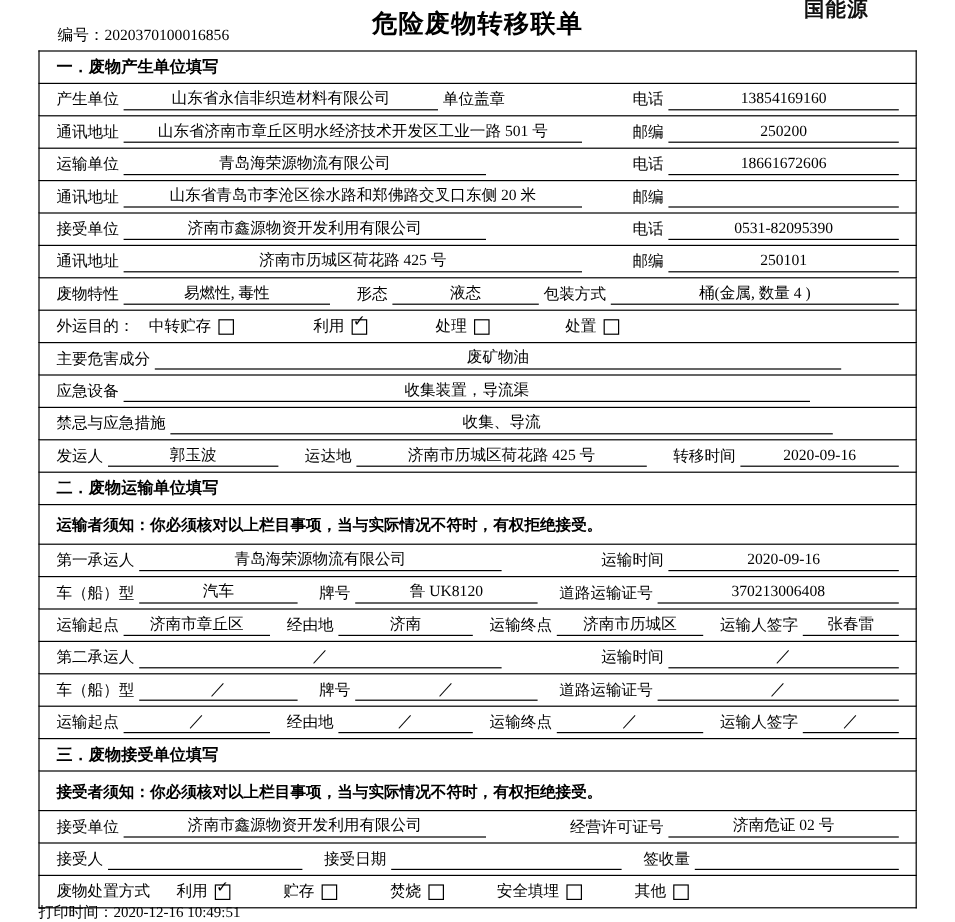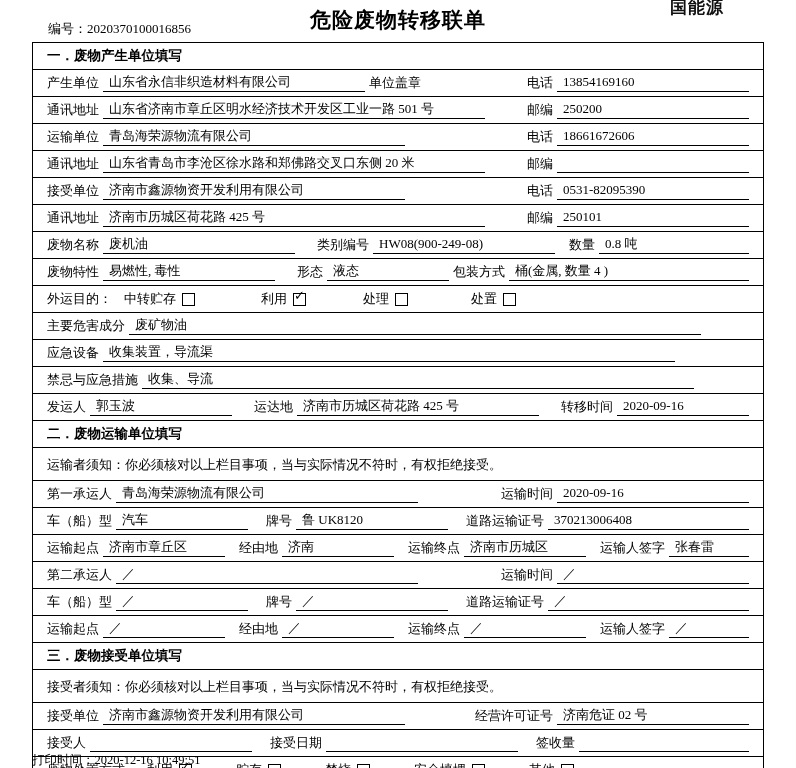--- a/index.html
+++ b/index.html
@@ -45,29 +45,29 @@
   .row-inner{
     display:flex;align-items:center;
     padding:0 10px 0 14px;
     height:25px;
     white-space:nowrap;
   }
   .lbl{flex:0 0 auto;text-align:center;}
   .val{
     flex:0 0 auto;
     border-bottom:1px solid #000;
-    text-align:left;
+    text-align:center;
     padding:0 6px 1px 6px;
     margin:0 4px;
     line-height:16px;
     min-height:16px;
   }
   .val.grow{flex:1 1 auto;}
   .spacer{flex:1 1 auto;}
-  .note{padding:0 10px 0 14px;line-height:25px;}
+  .note{padding:0 10px 0 14px;line-height:25px;font-weight:bold;}
 
   .cb{
     display:inline-block;width:11px;height:11px;border:1px solid #000;
     position:relative;margin:0 4px 0 6px;vertical-align:-1px;
   }
   .cb.checked::after{
     content:"✓";position:absolute;left:0px;top:-5px;font-size:13px;line-height:13px;
     font-family:"DejaVu Sans",sans-serif;
   }
 
@@ -163,32 +163,20 @@
       <div class="row-inner">
         <span class="lbl">通讯地址</span>
         <span class="val" style="width:370px">济南市历城区荷花路 425 号</span>
         <span class="spacer"></span>
         <span class="lbl">邮编</span>
         <span class="val" style="width:180px">250101</span>
       </div>
     </td>
         </tr>
 
-    <tr>
-          <td>
-      <div class="row-inner">
-        <span class="lbl">废物名称</span>
-        <span class="val" style="width:180px">废机油</span>
-        <span class="lbl" style="margin-left:18px">类别编号</span>
-        <span class="val" style="width:170px">HW08(900-249-08)</span>
-        <span class="lbl" style="margin-left:10px">数量</span>
-        <span class="val grow">0.8 吨</span>
-      </div>
-    </td>
-        </tr>
 
     <tr>
           <td>
       <div class="row-inner">
         <span class="lbl">废物特性</span>
         <span class="val" style="width:160px">易燃性, 毒性</span>
         <span class="lbl" style="margin-left:18px">形态</span>
         <span class="val" style="width:110px">液态</span>
         <span class="lbl" style="">包装方式</span>
         <span class="val grow">桶(金属, 数量 4 )</span>

